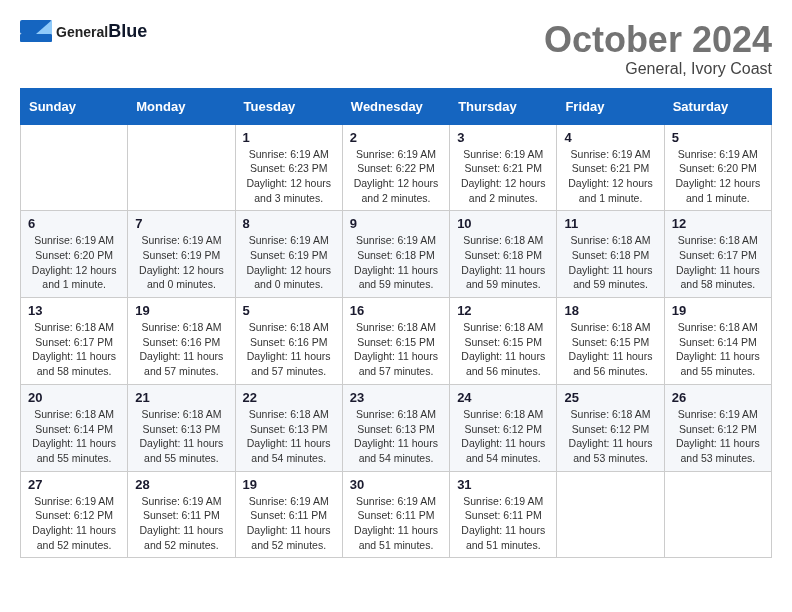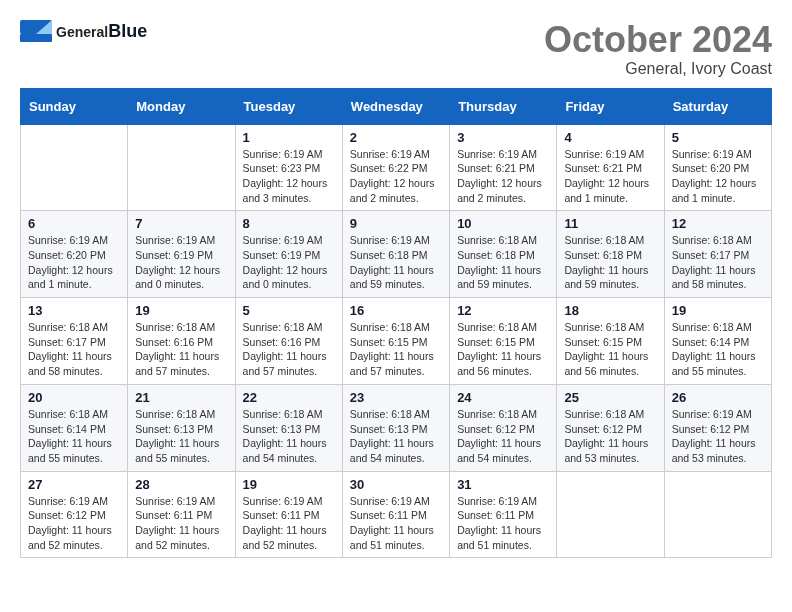--- a/index.html
+++ b/index.html
@@ -70,20 +70,21 @@
       font-size: 13px;
       font-weight: bold;
       color: #1a1a2e;
       display: block;
       margin-bottom: 2px;
     }
     .day-info {
       color: #333;
       font-size: 10.5px;
       line-height: 1.4;
+      text-align: center;
     }
     .empty-cell {
       background: #fff !important;
     }
   </style>
 </head>
 <body>
 
 <div class="header">
   <div class="logo">

